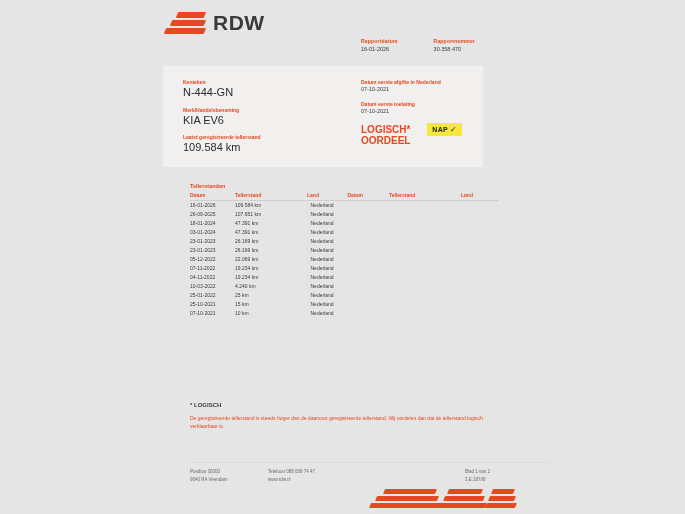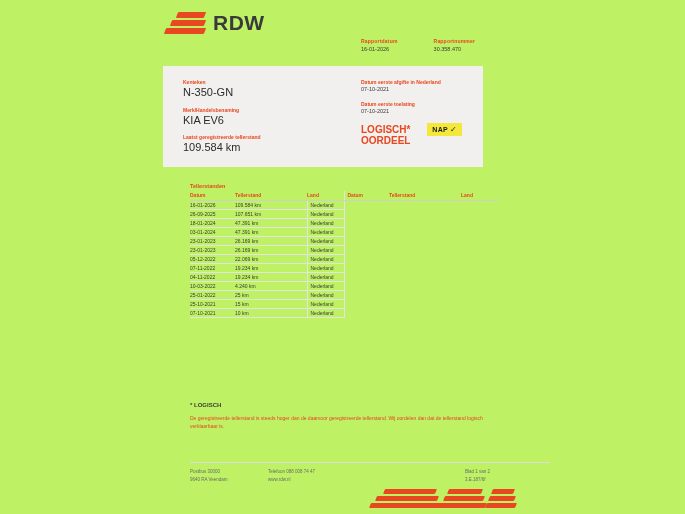--- a/index.html
+++ b/index.html
@@ -11,21 +11,21 @@
     width: 685px;
     height: 514px;
     overflow: hidden;
     font-family: "Liberation Sans", sans-serif;
     color: #2b2b2b;
   }
   .page {
     position: relative;
     width: 685px;
     height: 514px;
-    background: #bef264;
+    background: #e5e5e5;
   }
 
   
   .header {
     position: absolute;
     left: 0;
     top: 0;
     width: 685px;
     height: 58px;
   }
@@ -303,21 +303,21 @@
       <div class="meta-col">
         <span class="meta-label">Rapportnummer</span>
         <span class="meta-value">30.358.470</span>
       </div>
     </div>
   </div>
 
   <div class="vehicle-panel">
     <div class="vp-left">
       <span class="fld-label">Kenteken</span>
-      <span class="fld-value-big">N-350-GN</span>
+      <span class="fld-value-big">N-444-GN</span>
       <span class="fld-label">Merk/Handelsbenaming</span>
       <span class="fld-value-big">KIA EV6</span>
     </div>
 
     <div class="vp-right">
       <span class="fld-label">Datum eerste afgifte in Nederland</span>
       <span class="fld-value-small">07-10-2021</span>
       <span class="fld-label">Datum eerste toelating</span>
       <span class="fld-value-small">07-10-2021</span>
     </div>

